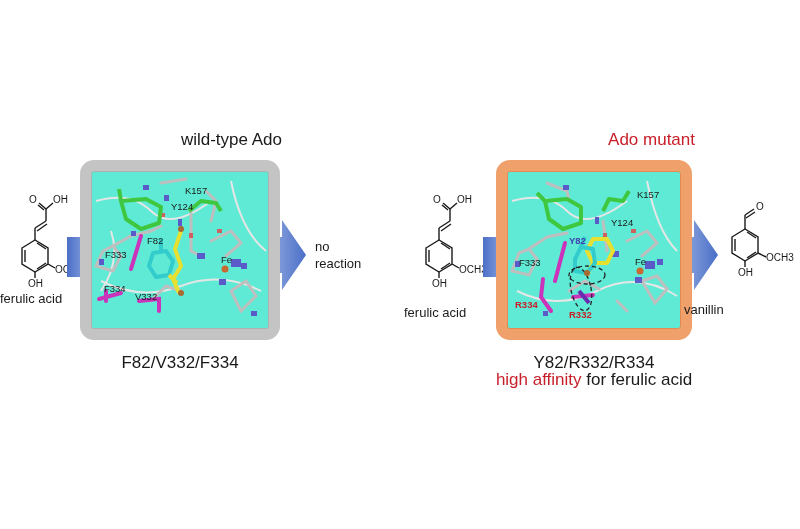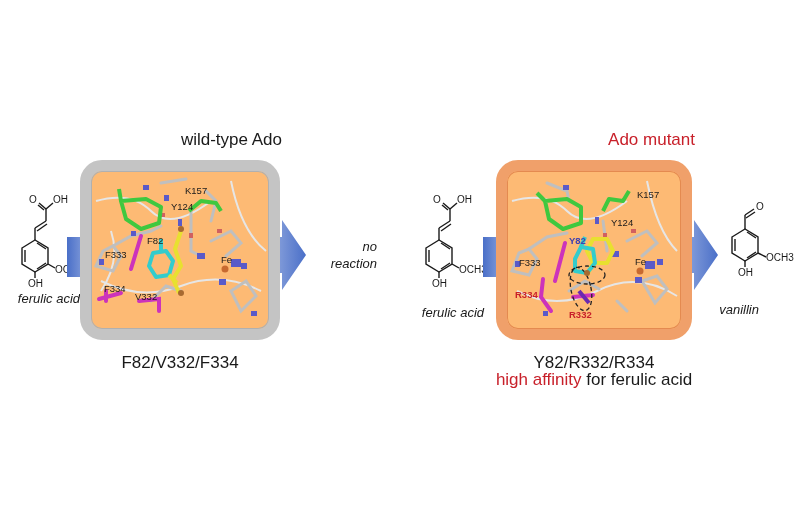--- a/index.html
+++ b/index.html
@@ -1,22 +1,22 @@
 <!DOCTYPE html>
 <html><head>
 <meta charset="utf-8">
 <style>
   html, body { margin:0; padding:0; background:#ffffff; }
   body { width:800px; height:529px; position:relative; overflow:hidden;
          font-family:"Liberation Sans", sans-serif; color:#1a1a1a; }
   .abs { position:absolute; }
   .title { font-size:17px; text-align:right; white-space:nowrap; }
   .caption { font-size:17px; text-align:center; line-height:17px; white-space:nowrap; }
-  .label { font-size:12.5px; text-align:right; white-space:nowrap;font-style:italic; }
-  .frame { border-radius:22px; box-sizing:border-box; background:#fdba74; overflow:hidden; }
+  .label { font-size:12.5px; text-align:left; white-space:nowrap; }
+  .frame { border-radius:14px; box-sizing:border-box; background:#5eead4; overflow:hidden; }
   .frame-wt { border:11px solid #c4c4c4; box-shadow: inset 0 0 0 1px #b0b0b0; }
   .frame-mut { border:11px solid #f0a06a; box-shadow: inset 0 0 0 1px #e48a50; }
   .res { font-size:9.5px; position:absolute; white-space:nowrap; font-weight:normal; }
   svg { display:block; }
 </style>
 </head>
 <body>
 
 <div>
 
@@ -231,21 +231,21 @@
       </g>
       <ellipse cx="80" cy="104" rx="18" ry="9" fill="none" stroke="#222" stroke-width="1.3" stroke-dasharray="4 3"></ellipse>
       <ellipse cx="74" cy="118" rx="10" ry="22" fill="none" stroke="#222" stroke-width="1.3" stroke-dasharray="4 3" transform="rotate(-12 74 118)"></ellipse>
       <circle cx="80" cy="102" r="3" fill="#a86a30"></circle>
       <circle cx="133" cy="100" r="3.5" fill="#c86a30"></circle>
     </svg>
     <span class="res" style="left:130px;top:18px;">K157</span>
     <span class="res" style="left:104px;top:46px;">Y124</span>
     <span class="res" style="left:62px;top:64px;color:#4040b0;font-weight:bold;">Y82</span>
     <span class="res" style="left:12px;top:86px;">F333</span>
-    <span class="res" style="left:8px;top:118px;color:#c8202a;font-weight:bold;">R334</span>
+    <span class="res" style="left:8px;top:128px;color:#c8202a;font-weight:bold;">R334</span>
     <span class="res" style="left:62px;top:138px;color:#c8202a;font-weight:bold;">R332</span>
     <span class="res" style="left:128px;top:85px;">Fe</span>
   </div>
 
   <div class="abs" style="left:692px;top:220px;">
     <svg width="26" height="70" viewBox="0 0 26 70">
       <defs>
           <linearGradient id="gb" x1="0" x2="1">
             <stop offset="0" stop-color="#7d98d8"></stop>
             <stop offset="1" stop-color="#4a6fc8"></stop>

